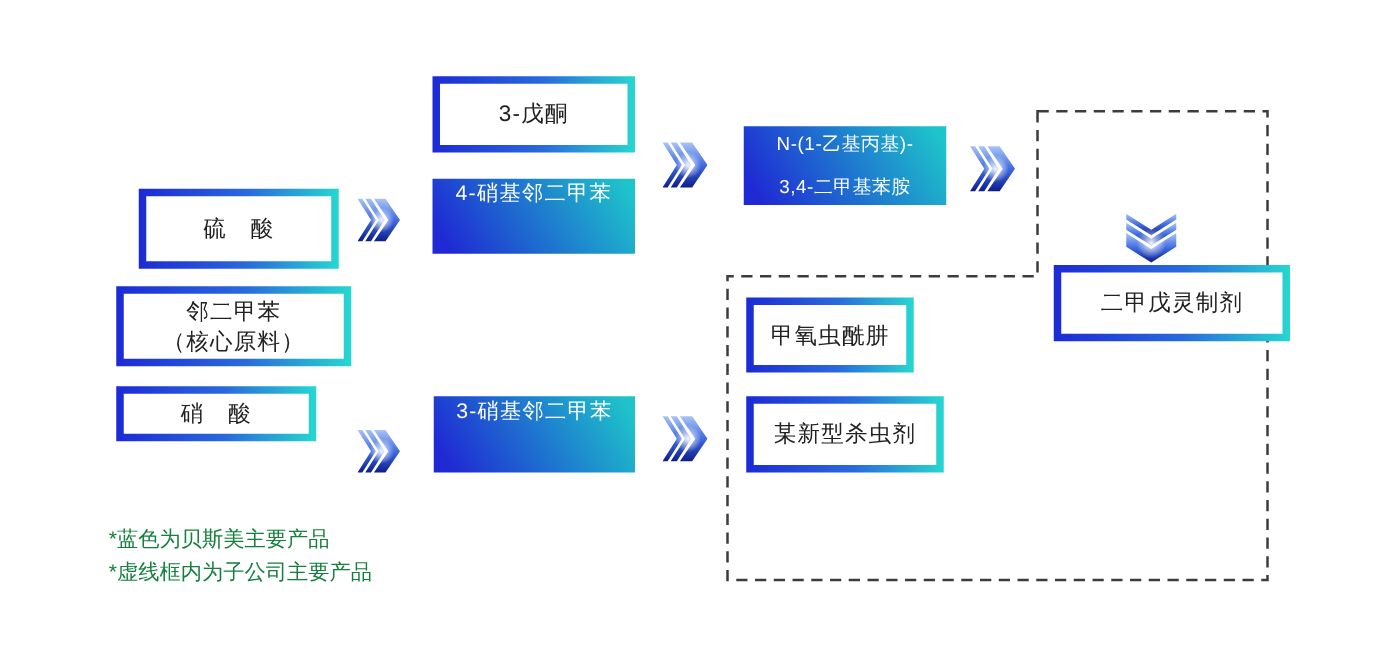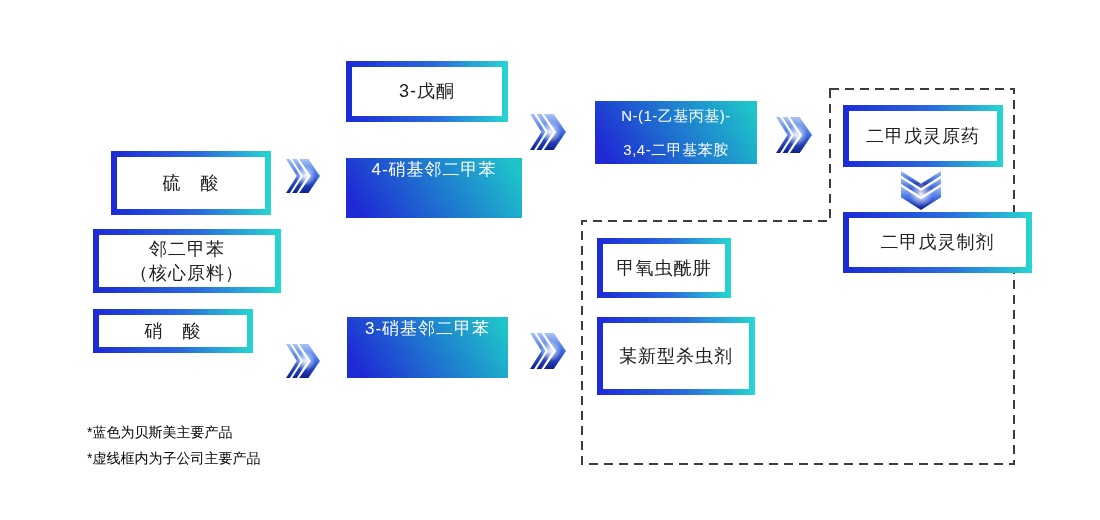--- a/index.html
+++ b/index.html
@@ -19,21 +19,21 @@
     color:#212121;font-size:18px;letter-spacing:1px;text-align:center;line-height:1.35;
   }
   .filled{
     background:linear-gradient(58deg,#1f2ad4 8%,#1ec4ca 95%);
     color:#ffffff;flex-direction:column;align-items:center;justify-content:space-between;
     font-size:17px;letter-spacing:1px;text-align:center;
   }
   .filled.small{font-size:15px;line-height:1.95;letter-spacing:0.5px;}
   .two-line{font-size:17px;line-height:1.45;letter-spacing:0.5px;}
   .chev{position:absolute;}
-  .notes{position:absolute;left:87px;top:419px;color:#000000;font-size:14px;line-height:26px;}
+  .notes{position:absolute;left:87px;top:419px;color:#15803d;font-size:17px;line-height:26px;}
   .notes p{margin:0;}
 </style>
 </head>
 <body>
 
 <div class="canvas">
 
   
   <svg width="0" height="0">
     <defs>
@@ -75,55 +75,50 @@
     </div>
   </div>
 
   
   <div class="box outline" style="left:346px;top:61px;width:162px;height:61px">
     <div class="inner">
       <span>3-戊酮</span>
     </div>
   </div>
 
-  <div class="box filled" style="left:346px;top:158px;width:176px;height:60px">
+  <div class="box filled" style="left:346px;top:143px;width:162px;height:60px">
     <span>4-硝基邻二甲苯</span>
   </div>
 
   <div class="box filled" style="left:347px;top:317px;width:161px;height:61px">
     <span>3-硝基邻二甲苯</span>
   </div>
 
   
   <div class="box filled small" style="left:595px;top:101px;width:162px;height:63px">
     <span>N-(1-乙基丙基)-</span>
     <span>3,4-二甲基苯胺</span>
   </div>
 
   
-  <div class="box outline" style="left:843px;top:105px;width:160px;height:62px">
-    <div class="inner">
-      <span>二甲戊灵原药</span>
-    </div>
-  </div>
 
   <div class="box outline" style="left:843px;top:212px;width:189px;height:61px">
     <div class="inner">
       <span>二甲戊灵制剂</span>
     </div>
   </div>
 
   
   <div class="box outline" style="left:597px;top:238px;width:134px;height:60px">
     <div class="inner">
       <span>甲氧虫酰肼</span>
     </div>
   </div>
 
-  <div class="box outline" style="left:597px;top:317px;width:158px;height:78px">
+  <div class="box outline" style="left:597px;top:317px;width:158px;height:61px">
     <div class="inner">
       <span>某新型杀虫剂</span>
     </div>
   </div>
 
 
   
   <svg class="chev" style="left:286px;top:155px" width="34" height="42" viewBox="0 0 44 44">
     <polygon points="0,0 5,0 19,22 5,44 0,44 14,22" fill="url(#gband)"></polygon>
     <polygon points="8,0 14,0 28,22 14,44 8,44 22,22" fill="url(#gband)"></polygon>

